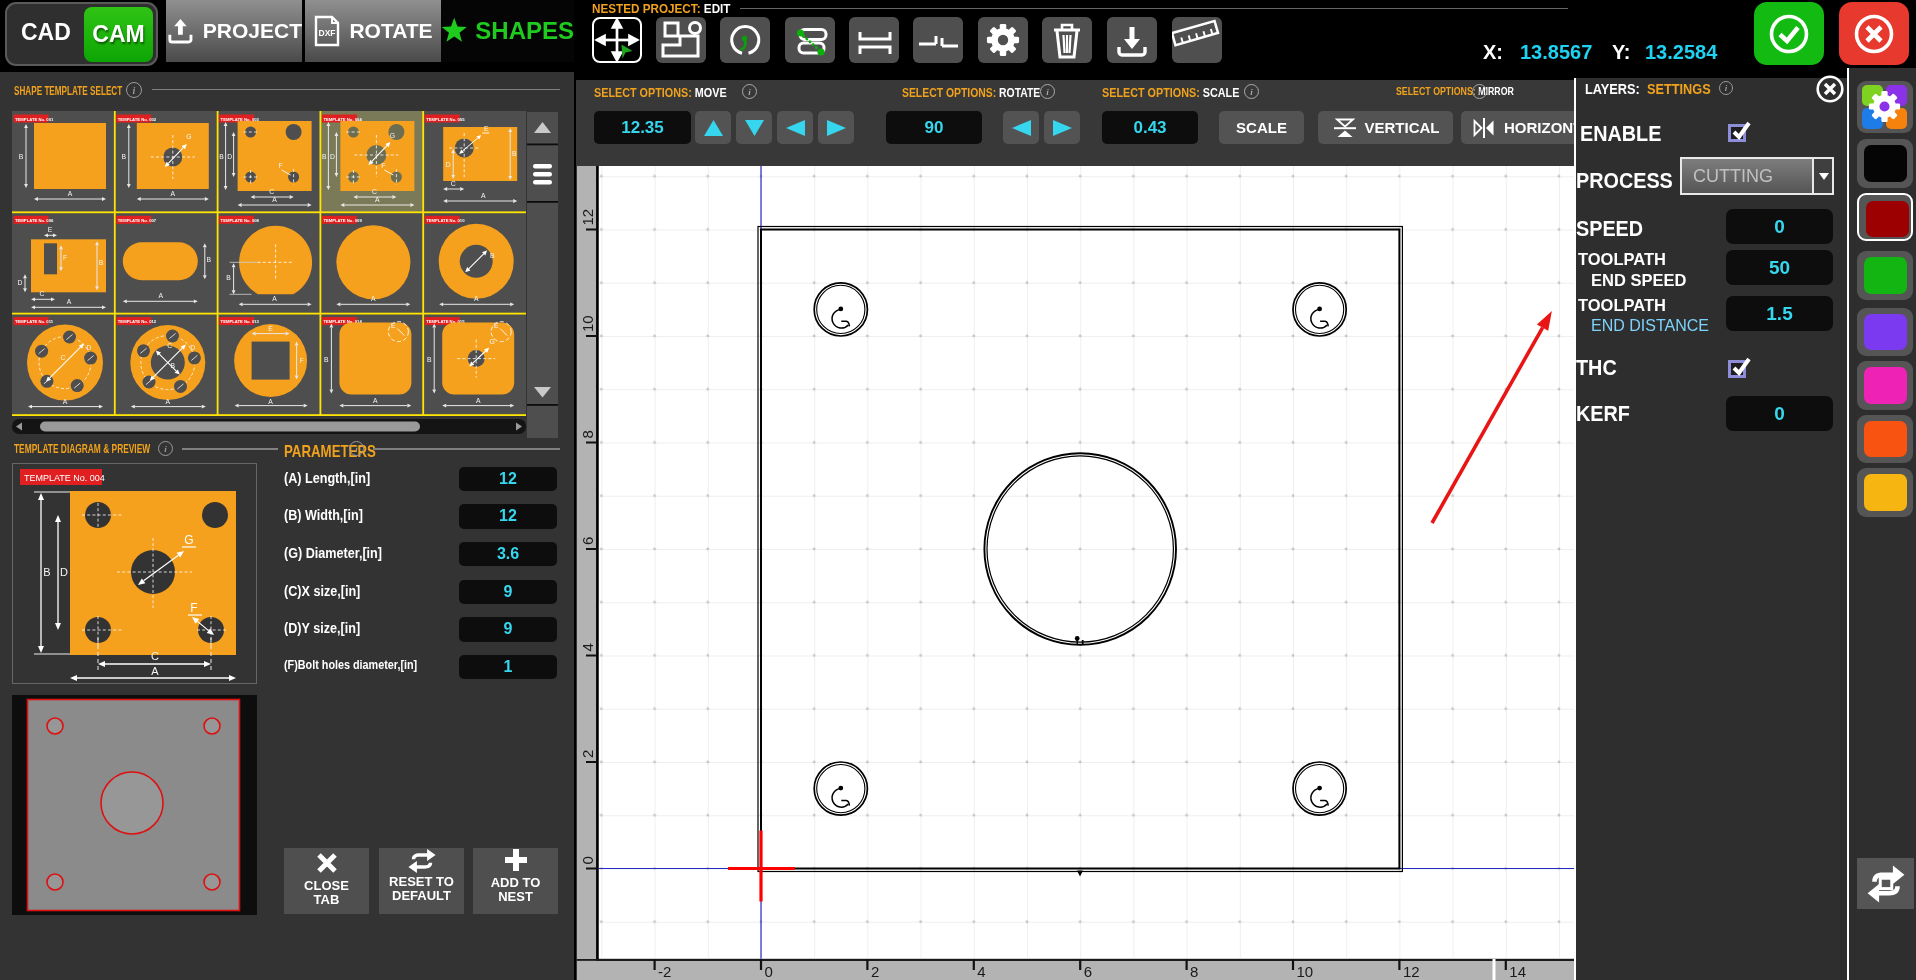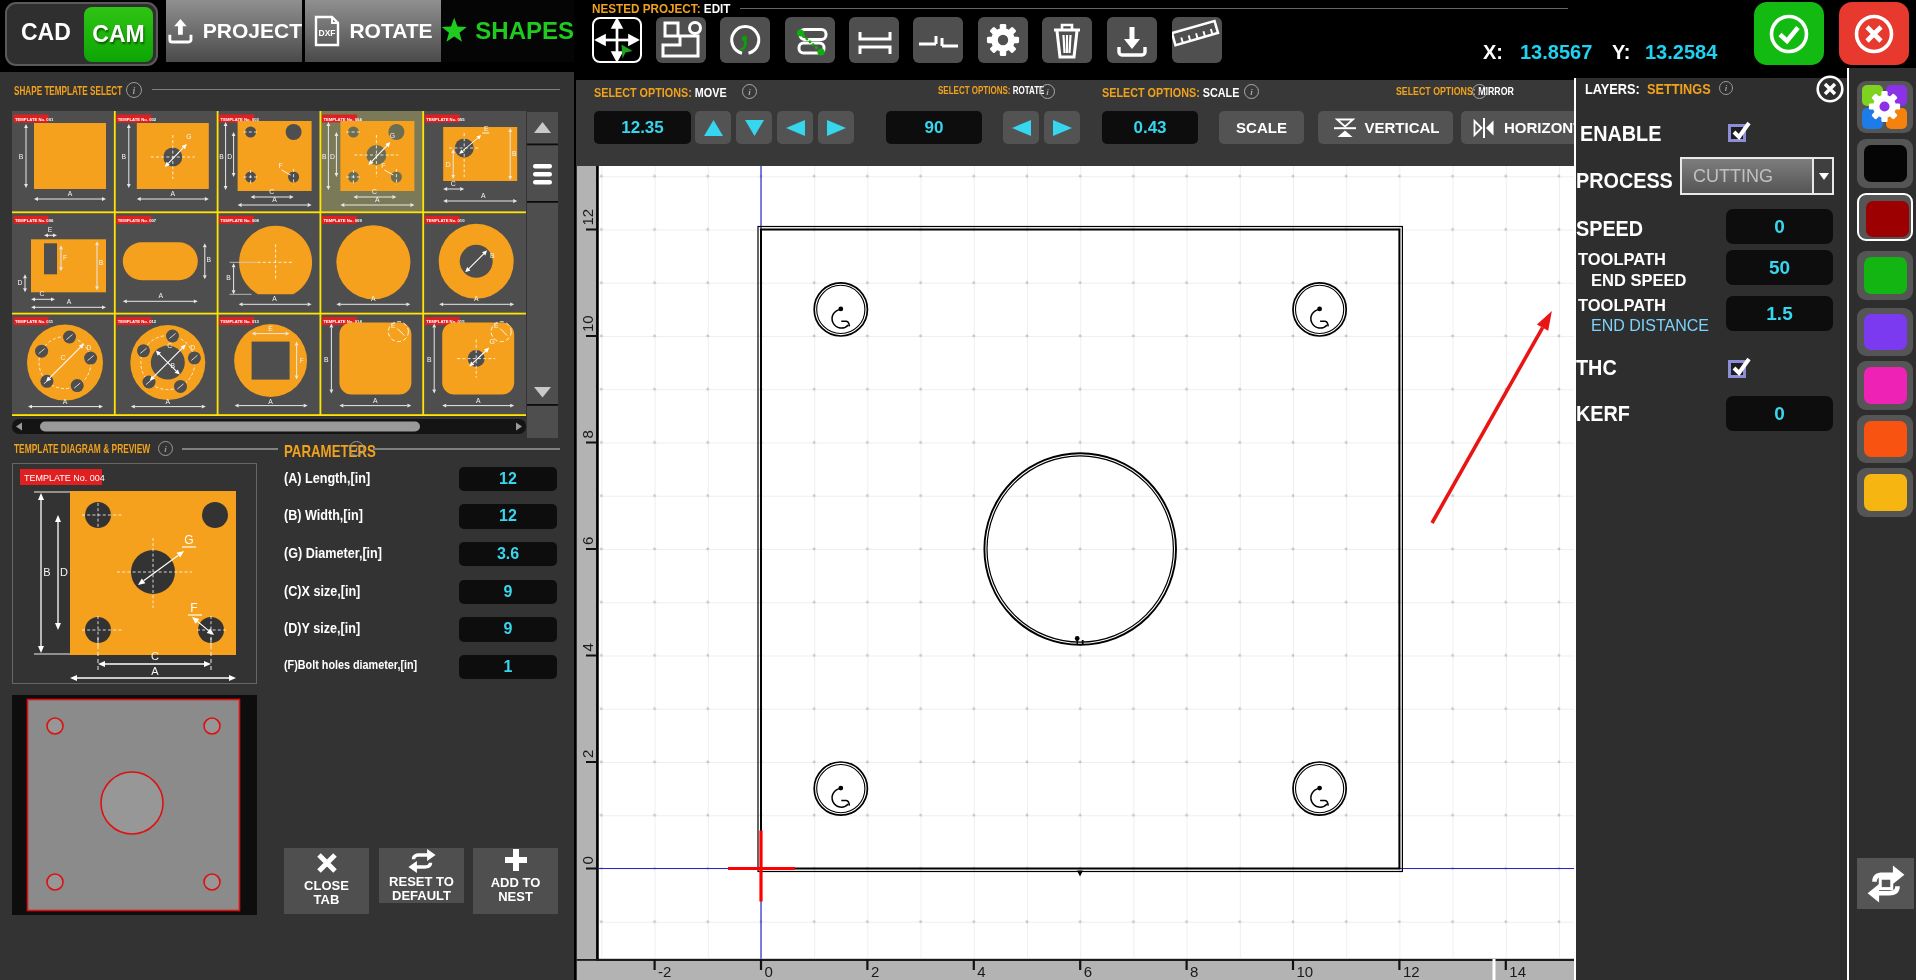--- a/index.html
+++ b/index.html
@@ -584,21 +584,21 @@
 <div class="cyanfield" style="left:459px;top:541.8px;width:98px;height:24.5px;font-size:16px;line-height:24.5px">3.6</div>
 <div class="abs" style="left:284px;top:582.5px;font-size:14px;font-weight:bold;color:#fff"><span class="cx90">(C)X size,[in]</span></div>
 <div class="cyanfield" style="left:459px;top:579.5px;width:98px;height:24.5px;font-size:16px;line-height:24.5px">9</div>
 <div class="abs" style="left:284px;top:620.1px;font-size:14px;font-weight:bold;color:#fff"><span class="cx90">(D)Y size,[in]</span></div>
 <div class="cyanfield" style="left:459px;top:617.1px;width:98px;height:24.5px;font-size:16px;line-height:24.5px">9</div>
 <div class="abs" style="left:284px;top:657.8px;font-size:12px;font-weight:bold;color:#fff"><span class="cx90">(F)Bolt holes diameter,[in]</span></div>
 <div class="cyanfield" style="left:459px;top:654.8px;width:98px;height:24.5px;font-size:16px;line-height:24.5px">1</div>
 <div class="abs" style="left:284px;top:848px;width:85px;height:66px;background:#4f4f4f;text-align:center"><svg width="26" height="24" viewBox="0 0 26 24" style="margin-top:3px">
       <path d="M5 4 L21 20 M21 4 L5 20" stroke="#fff" stroke-width="5"></path>
     </svg><div style="color:#fff;font-size:13px;font-weight:bold;line-height:13.5px">CLOSE<br>TAB</div></div>
-<div class="abs" style="left:379px;top:848px;width:85px;height:55px;background:#4f4f4f;text-align:center"><svg width="34" height="26" viewBox="0 0 40 30">
+<div class="abs" style="left:379px;top:848px;width:85px;height:66px;background:#4f4f4f;text-align:center"><svg width="34" height="26" viewBox="0 0 40 30">
       <path d="M8 13 C8 8 12 6 17 6 H26 V1 L36 8 L26 15 V10 H17 C14 10 12 10.5 12 13 Z" fill="#fff"></path>
       <path d="M32 17 C32 22 28 24 23 24 H14 V29 L4 22 L14 15 V20 H23 C26 20 28 19.5 28 17 Z" fill="#fff"></path>
     </svg><div style="color:#fff;font-size:13px;font-weight:bold;line-height:13.5px;margin-top:-3px">RESET TO<br>DEFAULT</div></div>
 <div class="abs" style="left:473px;top:848px;width:85px;height:66px;background:#4f4f4f;text-align:center"><svg width="26" height="24" viewBox="0 0 26 24">
       <path d="M13 1 V23 M2 12 H24" stroke="#fff" stroke-width="6"></path>
     </svg><div style="color:#fff;font-size:13px;font-weight:bold;line-height:13.5px">ADD TO<br>NEST</div></div>
 <div class="abs" style="left:576px;top:80px;width:1340px;height:86px;background:#383838"></div>
 <div class="abs" style="left:594px;top:85px;font-size:13.5px;font-weight:bold"><span class="cx80"><span class="olabel">SELECT OPTIONS: </span><span style="color:#fff">MOVE</span></span></div>
 <div style="position:absolute;left:742px;top:84px;width:15px;height:15px;border:1.6px solid #aaa;border-radius:50%;color:#aaa;font-size:9px;font-weight:bold;text-align:center;line-height:14px;font-style:italic;font-family:'Liberation Serif',serif">i</div>
 <div class="cyanfield" style="left:594px;top:111px;width:97px;height:33px;font-size:17px;line-height:33px">12.35</div>
@@ -615,21 +615,21 @@
 <div class="graybtn" style="left:777px;top:111px;width:36px;height:33px">
     <svg width="19" height="16" viewBox="0 0 19 16">
       <polygon points="19,0 19,16 0,8.0" fill="#35d6ee"></polygon>
     </svg>
   </div>
 <div class="graybtn" style="left:818px;top:111px;width:36px;height:33px">
     <svg width="19" height="16" viewBox="0 0 19 16">
       <polygon points="0,0 0,16 19,8.0" fill="#35d6ee"></polygon>
     </svg>
   </div>
-<div class="abs" style="left:938px;top:85px;font-size:10px;font-weight:bold"><span class="cx80"><span class="olabel">SELECT OPTIONS: </span><span style="color:#fff">ROTATE</span></span></div>
+<div class="abs" style="left:902px;top:85px;font-size:13px;font-weight:bold"><span class="cx80"><span class="olabel">SELECT OPTIONS: </span><span style="color:#fff">ROTATE</span></span></div>
 <div style="position:absolute;left:1040px;top:84px;width:15px;height:15px;border:1.6px solid #aaa;border-radius:50%;color:#aaa;font-size:9px;font-weight:bold;text-align:center;line-height:14px;font-style:italic;font-family:'Liberation Serif',serif">i</div>
 <div class="cyanfield" style="left:886px;top:111px;width:96px;height:33px;font-size:17px;line-height:33px">90</div>
 <div class="graybtn" style="left:1003px;top:111px;width:36px;height:33px">
     <svg width="19" height="16" viewBox="0 0 19 16">
       <polygon points="19,0 19,16 0,8.0" fill="#35d6ee"></polygon>
     </svg>
   </div>
 <div class="graybtn" style="left:1044px;top:111px;width:36px;height:33px">
     <svg width="19" height="16" viewBox="0 0 19 16">
       <polygon points="0,0 0,16 19,8.0" fill="#35d6ee"></polygon>

